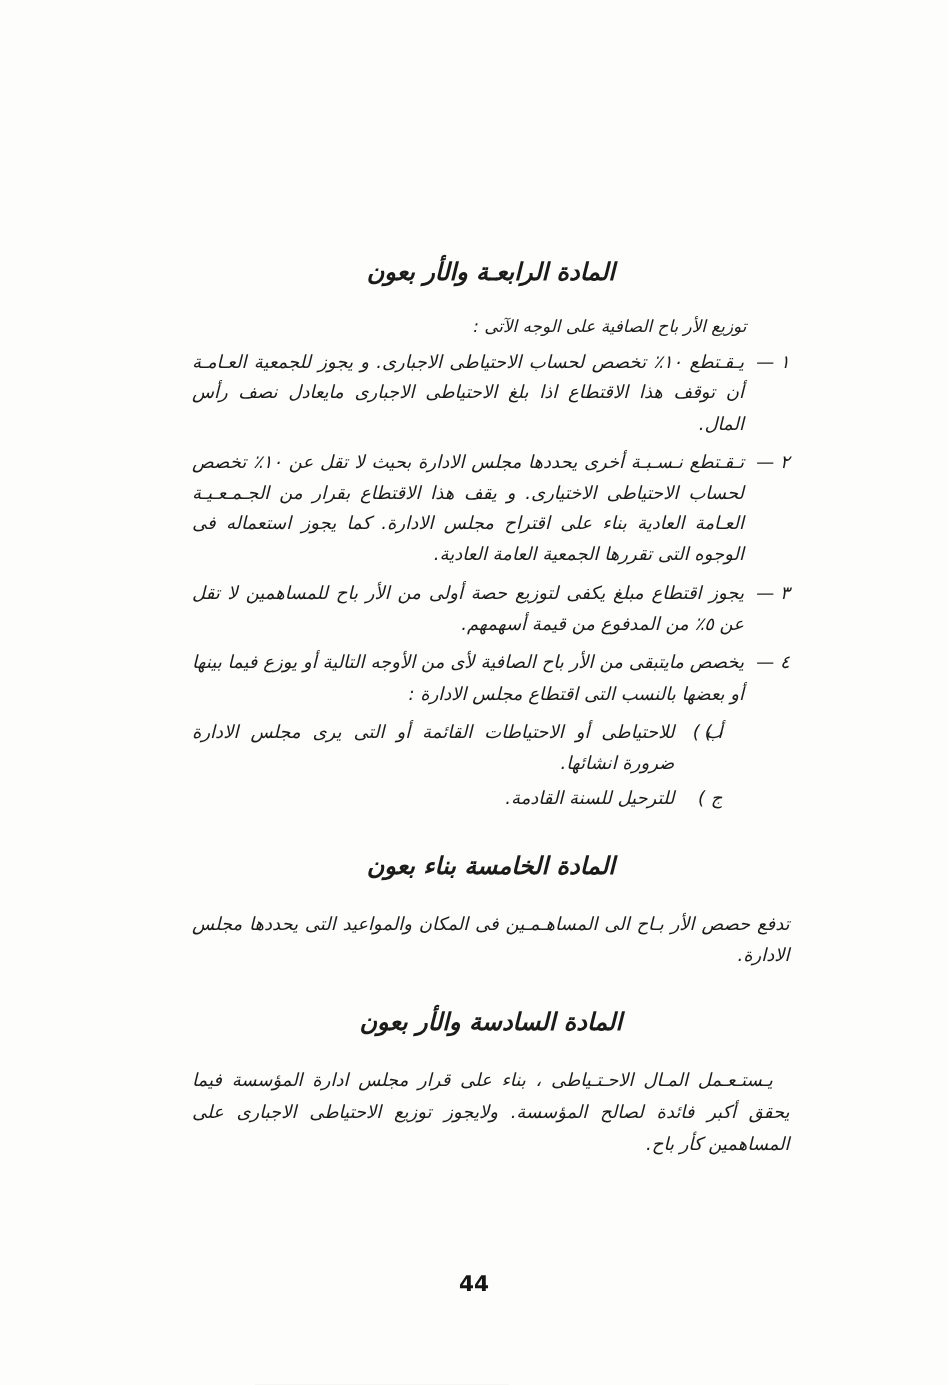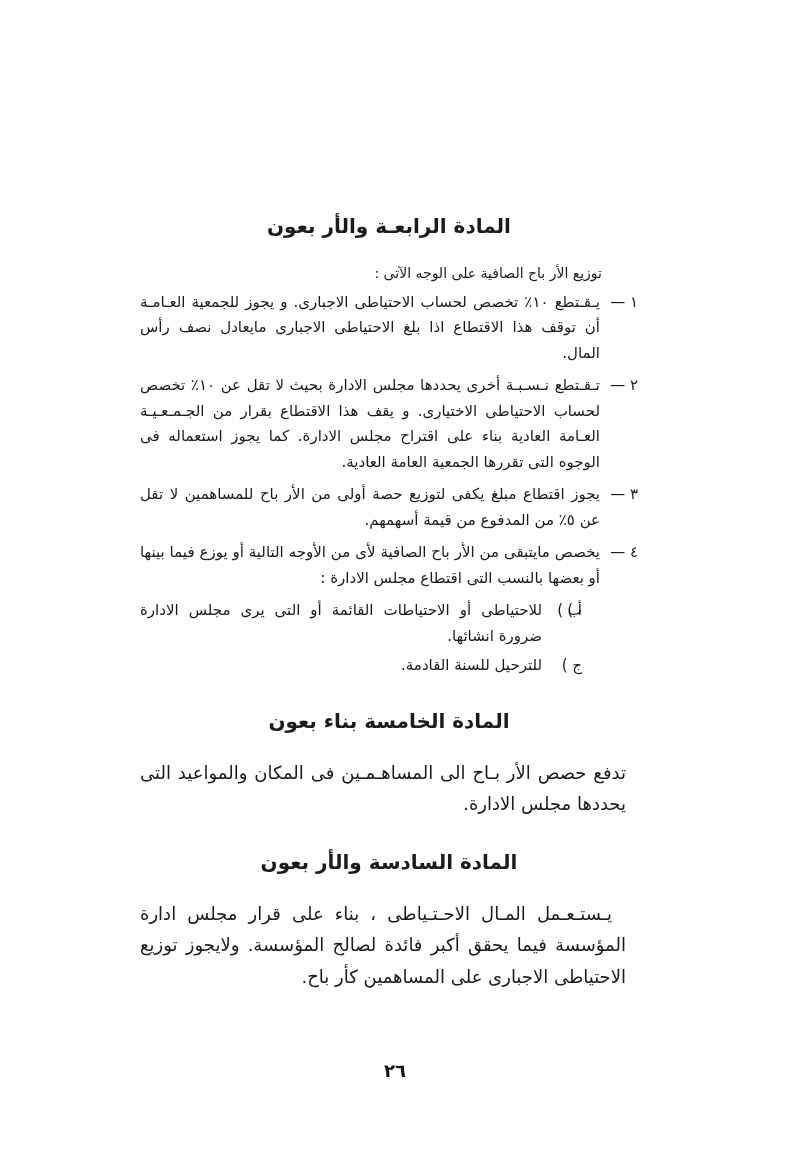--- a/index.html
+++ b/index.html
@@ -14,22 +14,23 @@
     margin: 0 auto;
     background: #fdfdfc;
     overflow: hidden;
     font-family: "DejaVu Sans", sans-serif;
     color: #1b1b1b;
     direction: rtl;
   }
   .content {
     position: absolute;
     top: 214px;
-    right: 152px;
+    right: 132px;
     width: 498px;
+    font-style: italic;
   }
   .heading {
     margin: 0 0 24px 0;
     text-align: center;
     font-size: 20px;
     font-weight: 700;
     letter-spacing: 0.5px;
   }
   .heading.spaced {
     margin-top: 30px;
@@ -63,22 +64,22 @@
     line-height: 1.7;
     text-align: justify;
   }
   .sub .num {
     position: absolute;
     right: 56px;
     top: 0;
     white-space: nowrap;
   }
   .body-par {
-    margin: 0 12px 6px 0;
-    font-size: 18px;
+    margin: 0 0 6px 0;
+    font-size: 15px;
     line-height: 1.75;
     text-align: justify;
   }
   .body-par.indented {
     text-indent: 14px;
   }
   .pagenum {
     position: absolute;
     top: 1060px;
     left: 0;
@@ -136,14 +137,14 @@
     <h2 class="heading spaced">المادة الخامسة بناء بعون</h2>
 
     <p class="body-par">تدفع حصص الأر بـاح الى المساهـمـين فى المكان والمواعيد التى يحددها مجلس الادارة.</p>
 
     <h2 class="heading spaced">المادة السادسة والأر بعون</h2>
 
     <p class="body-par indented">يـستـعـمل المـال الاحـتـياطى ، بناء على قرار مجلس ادارة المؤسسة فيما يحقق أكبر فائدة لصالح المؤسسة.  ولايجوز توزيع الاحتياطى الاجبارى على المساهمين كأر باح.</p>
 
   </div>
 
-  <div class="pagenum">٢٦</div>
+  <div class="pagenum">44</div>
 </div>
 
 </body></html>

